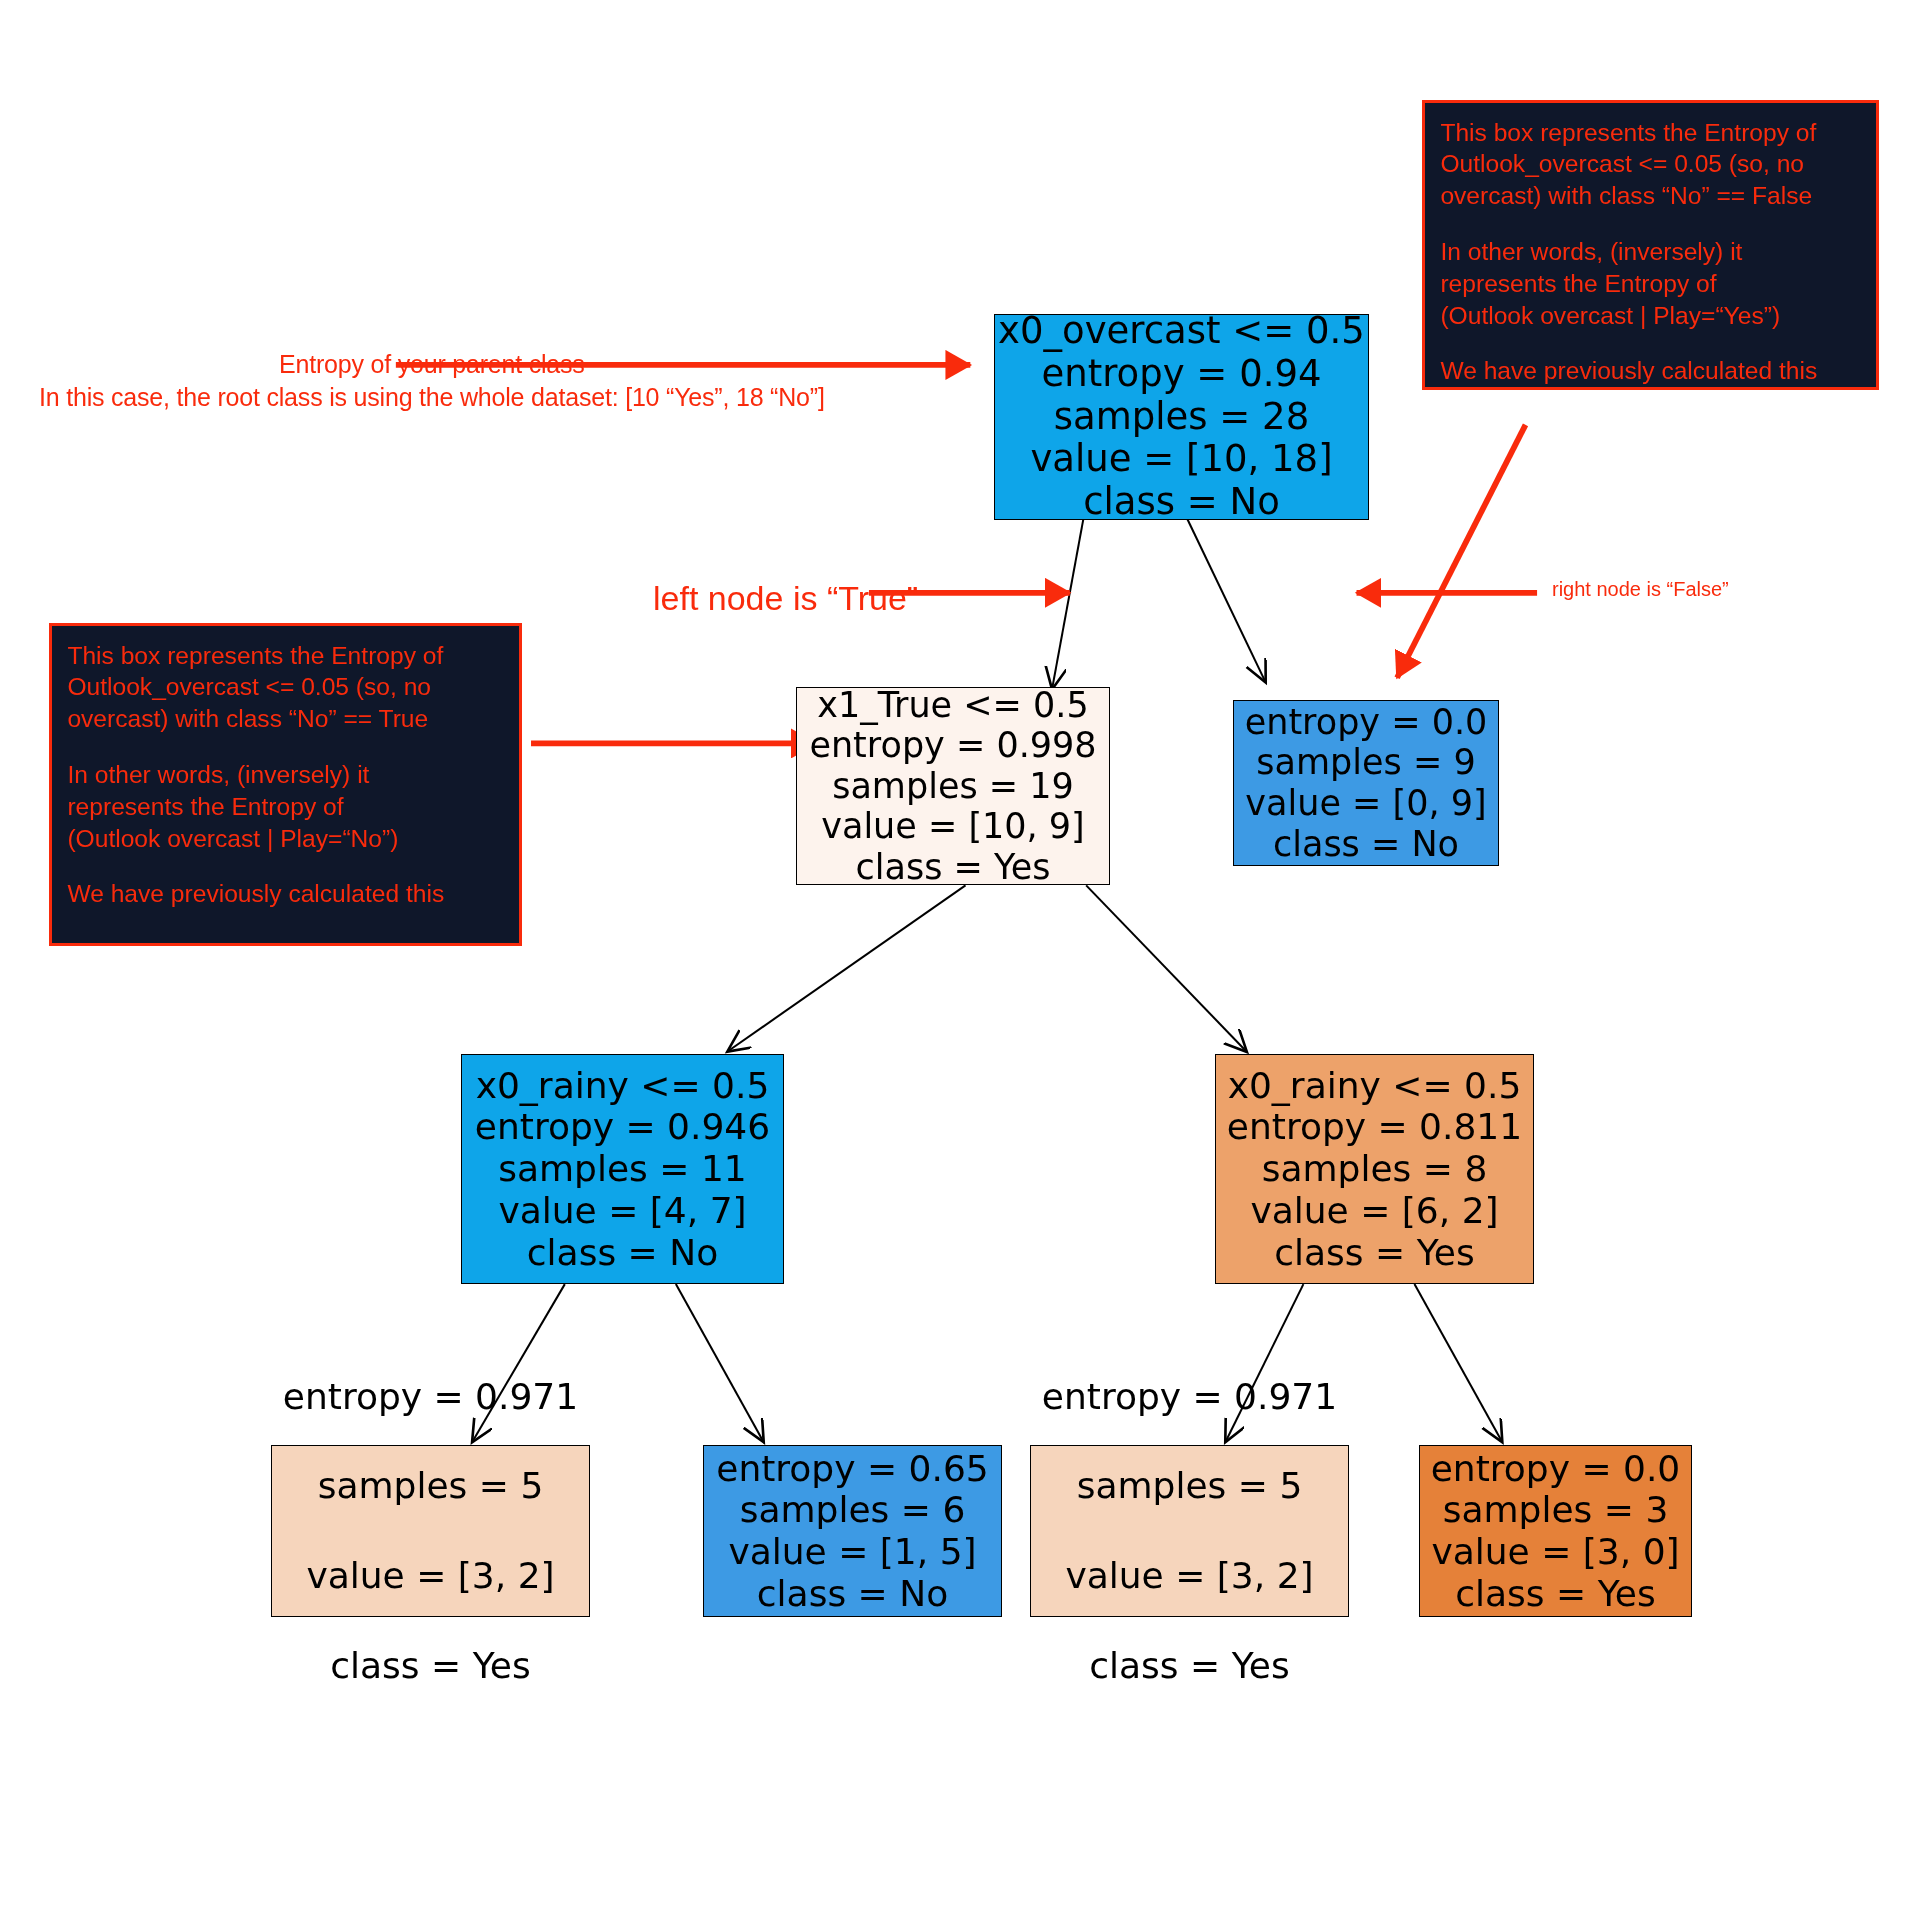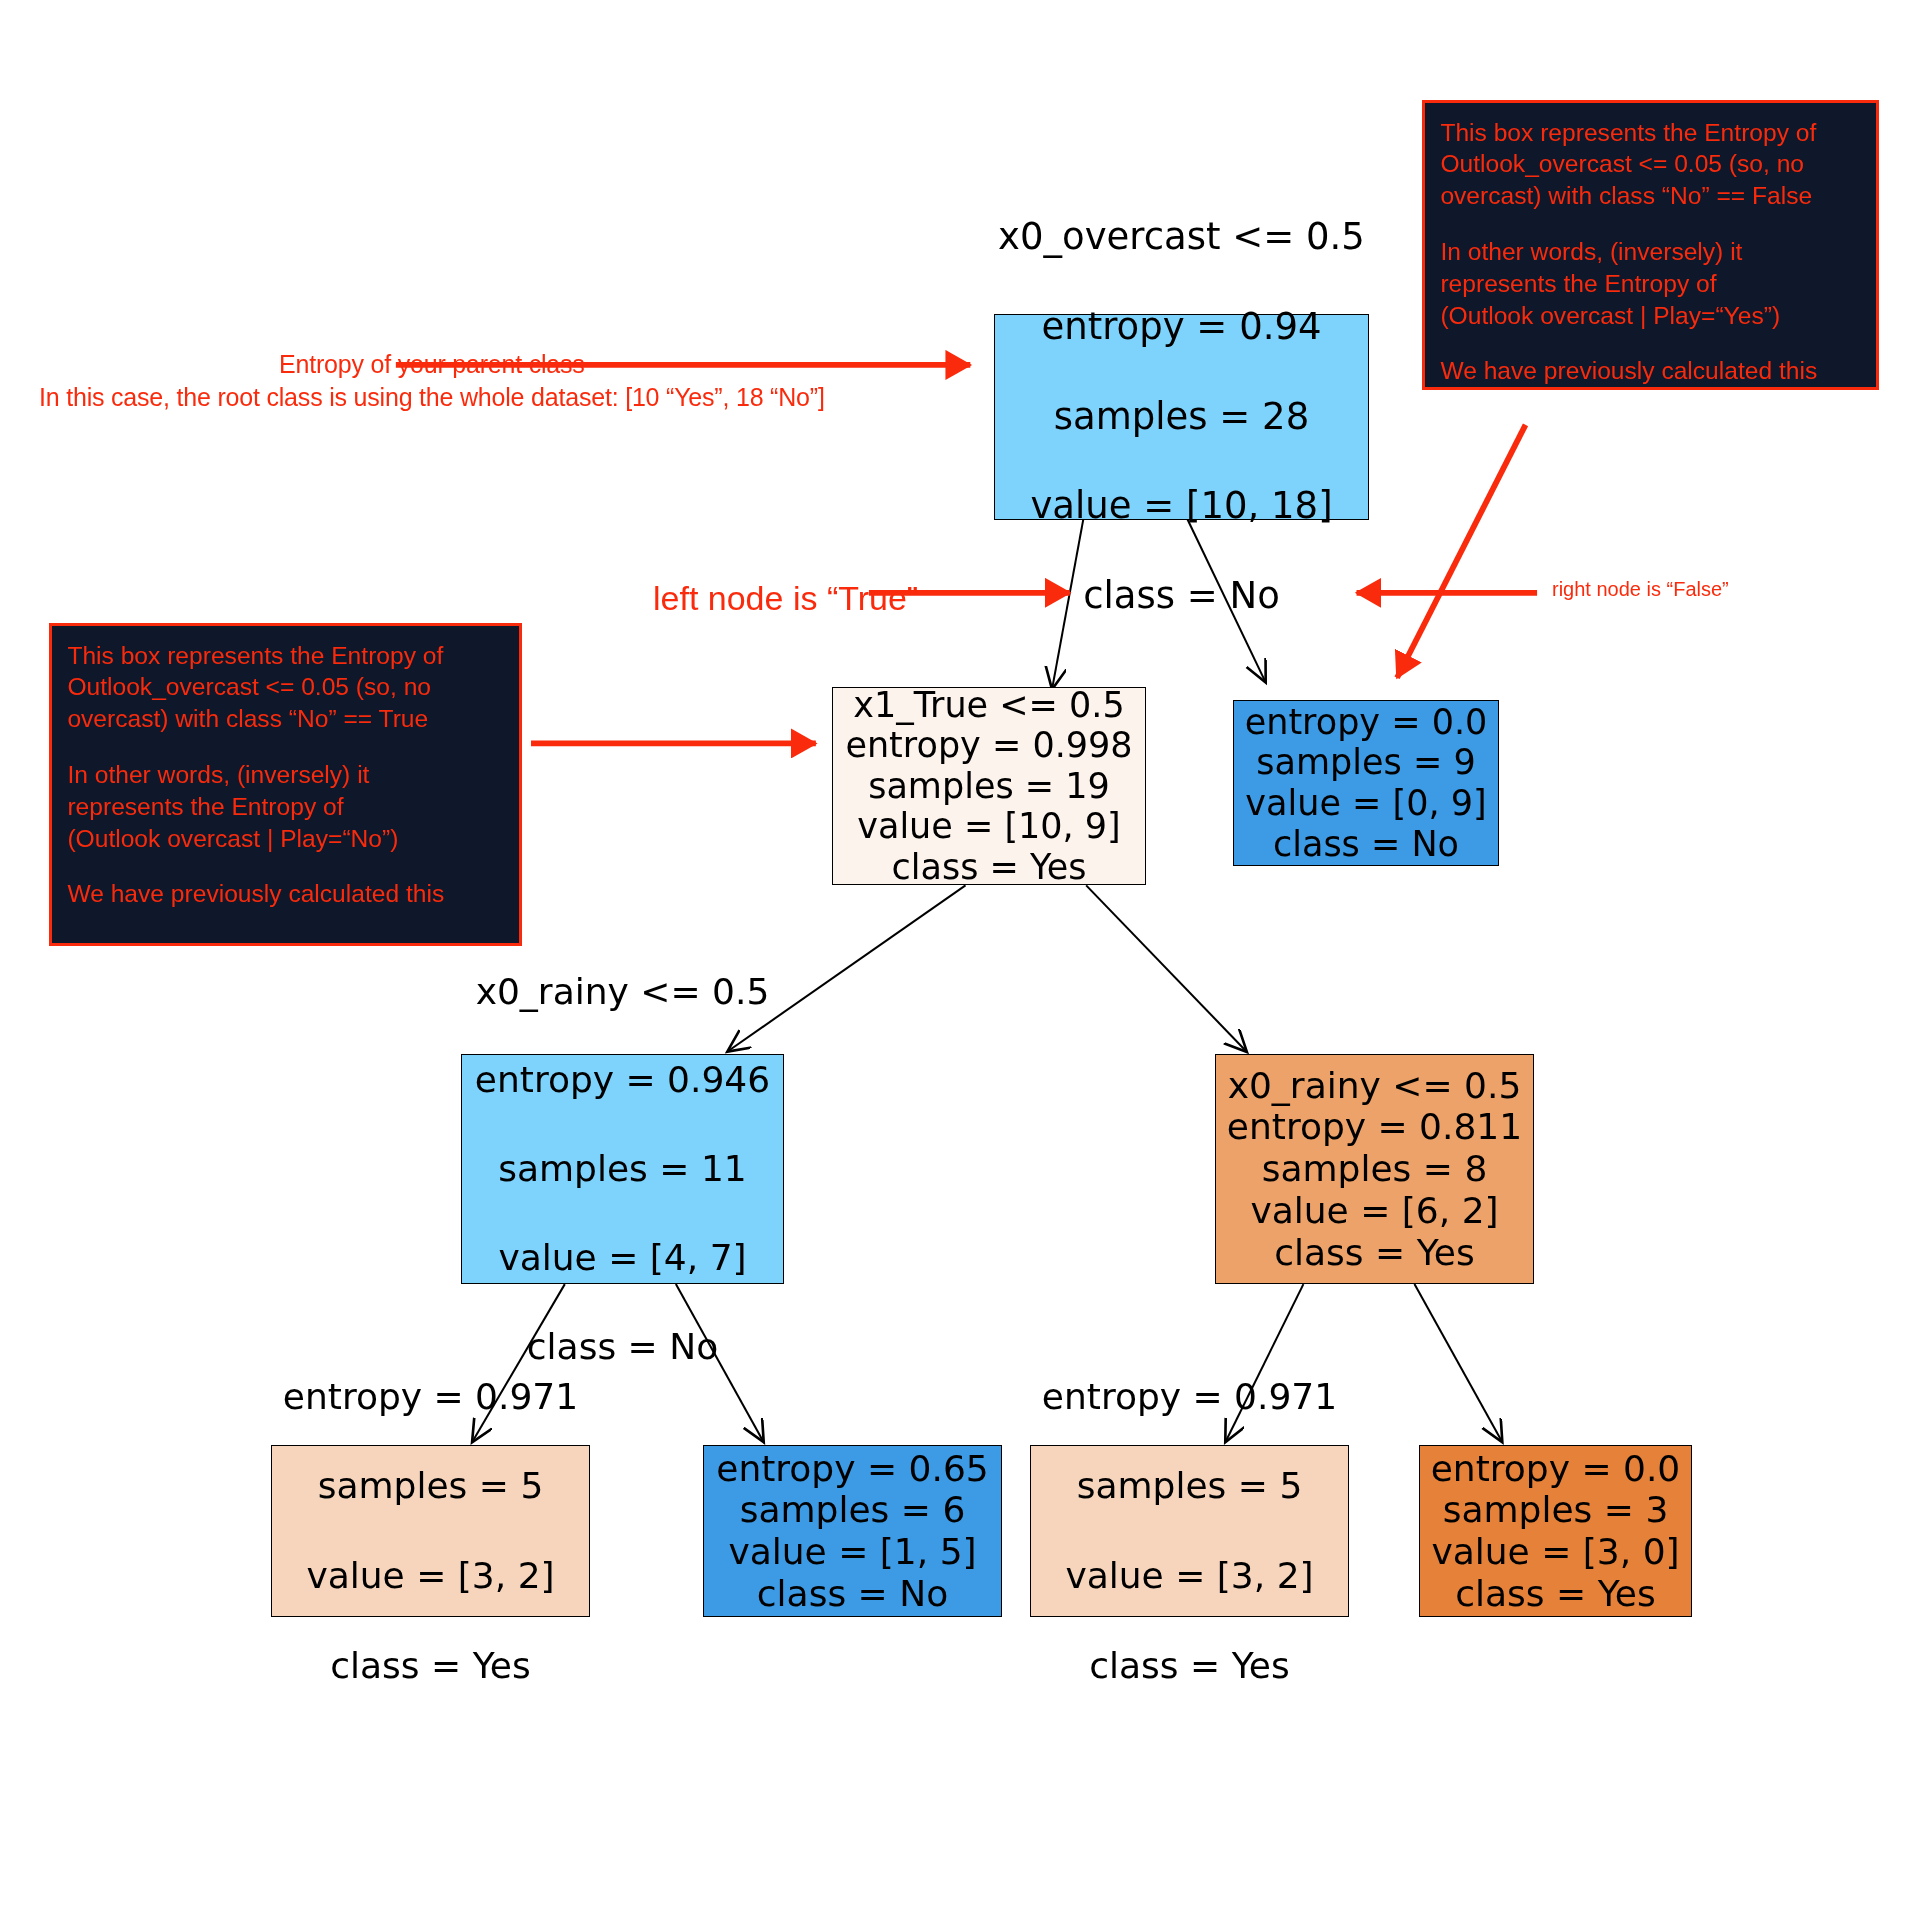--- a/index.html
+++ b/index.html
@@ -23,21 +23,21 @@
     align-items: center;
     justify-content: center;
     font-family: "DejaVu Sans", sans-serif;
     color: #000000;
     line-height: 1.16;
     white-space: nowrap;
   }
   .node .ln { display: block; text-align: center; }
 
   
-  .fill-blue-light  { background: #7dd3fc; gap: 47px; }
+  .fill-blue-light  { background: #0ea5e9; }
   .fill-blue-strong { background: #3d9ae4; }
   .fill-cream       { background: #fdf3ed; }
   .fill-peach       { background: #f6d5bc; gap: 48px; }
   .fill-orange-med  { background: #eda26a; }
   .fill-orange-strg { background: #e58139; }
 
   
   .annot-box {
     position: absolute;
     border: 3.9px solid #f92b0c;
@@ -105,21 +105,21 @@
   </svg>
 
   <div class="node fill-blue-light" style="left:994px; top:314px; width:375px; height:206px; font-size:37px;">
     <span class="ln">x0_overcast &lt;= 0.5</span>
     <span class="ln">entropy = 0.94</span>
     <span class="ln">samples = 28</span>
     <span class="ln">value = [10, 18]</span>
     <span class="ln">class = No</span>
   </div>
 
-  <div class="node fill-cream" style="left:832px; top:687px; width:314px; height:198px; font-size:35px;">
+  <div class="node fill-cream" style="left:796px; top:687px; width:314px; height:198px; font-size:35px;">
     <span class="ln">x1_True &lt;= 0.5</span>
     <span class="ln">entropy = 0.998</span>
     <span class="ln">samples = 19</span>
     <span class="ln">value = [10, 9]</span>
     <span class="ln">class = Yes</span>
   </div>
 
   <div class="node fill-blue-strong" style="left:1233px; top:700px; width:266px; height:166px; font-size:35px;">
     <span class="ln">entropy = 0.0</span>
     <span class="ln">samples = 9</span>

